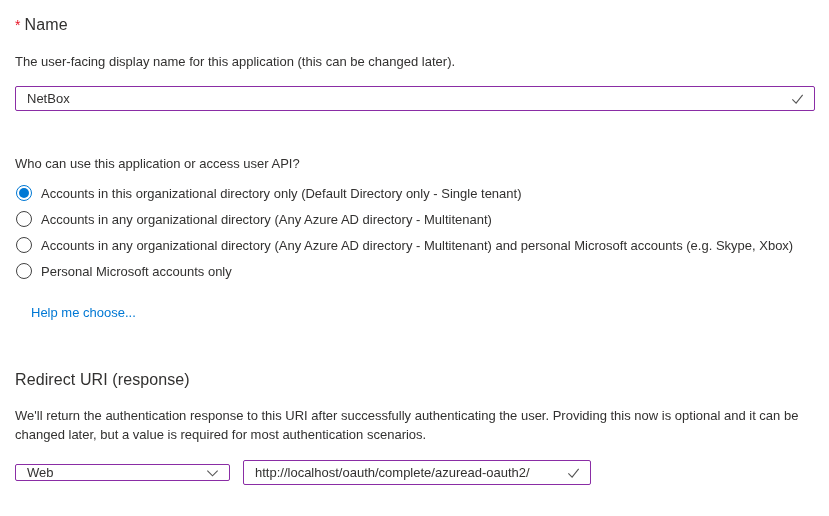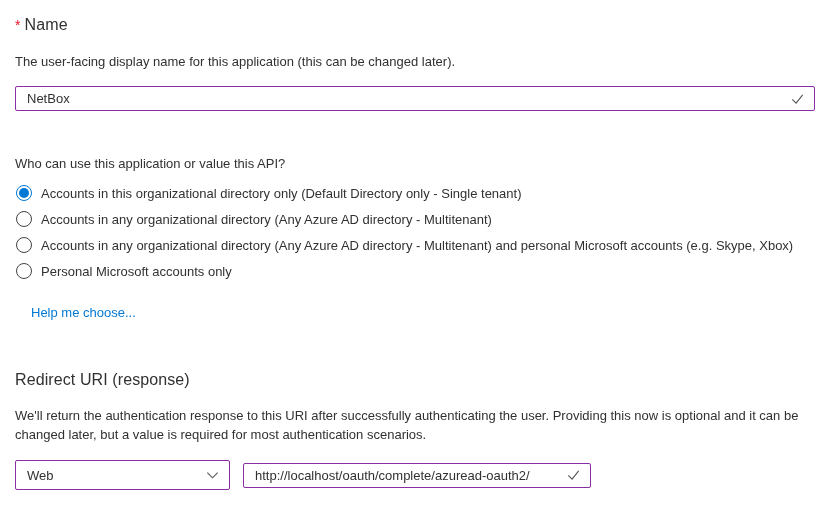--- a/index.html
+++ b/index.html
@@ -114,21 +114,21 @@
   .section-redirect p.desc { margin-top: 12px; }
 
   .uri-row {
     margin-top: 16px;
     display: flex;
     align-items: center;
   }
   .select-box {
     position: relative;
     width: 215px;
-    height: 30px;
+    height: 17px;
     border: 1.5px solid #8a2da5;
     border-radius: 2px;
     background: #fff;
     display: flex;
     align-items: center;
     padding: 0 30px 0 11px;
     font-size: 13px;
     color: #323130;
     cursor: pointer;
   }
@@ -156,21 +156,21 @@
       <input type="text" class="text-input" value="NetBox" style="">
       <span class="check">
         <svg width="15" height="15" viewBox="0 0 16 16">
             <path d="M2.5 8.5 L6.5 12.5 L13.5 3.5" stroke="#575757" stroke-width="1.2" fill="none"></path>
           </svg>
       </span>
     </div>
   </div>
 
   <div class="section section-accounts">
-    <p class="desc question">Who can use this application or value this API?</p>
+    <p class="desc question">Who can use this application or access user API?</p>
 
     <div class="radio-group">
       <label class="radio-row">
         <span class="radio selected"></span>
         <span class="radio-label">Accounts in this organizational directory only (Default Directory only - Single tenant)</span>
       </label>
       <label class="radio-row">
         <span class="radio"></span>
         <span class="radio-label">Accounts in any organizational directory (Any Azure AD directory - Multitenant)</span>
       </label>

